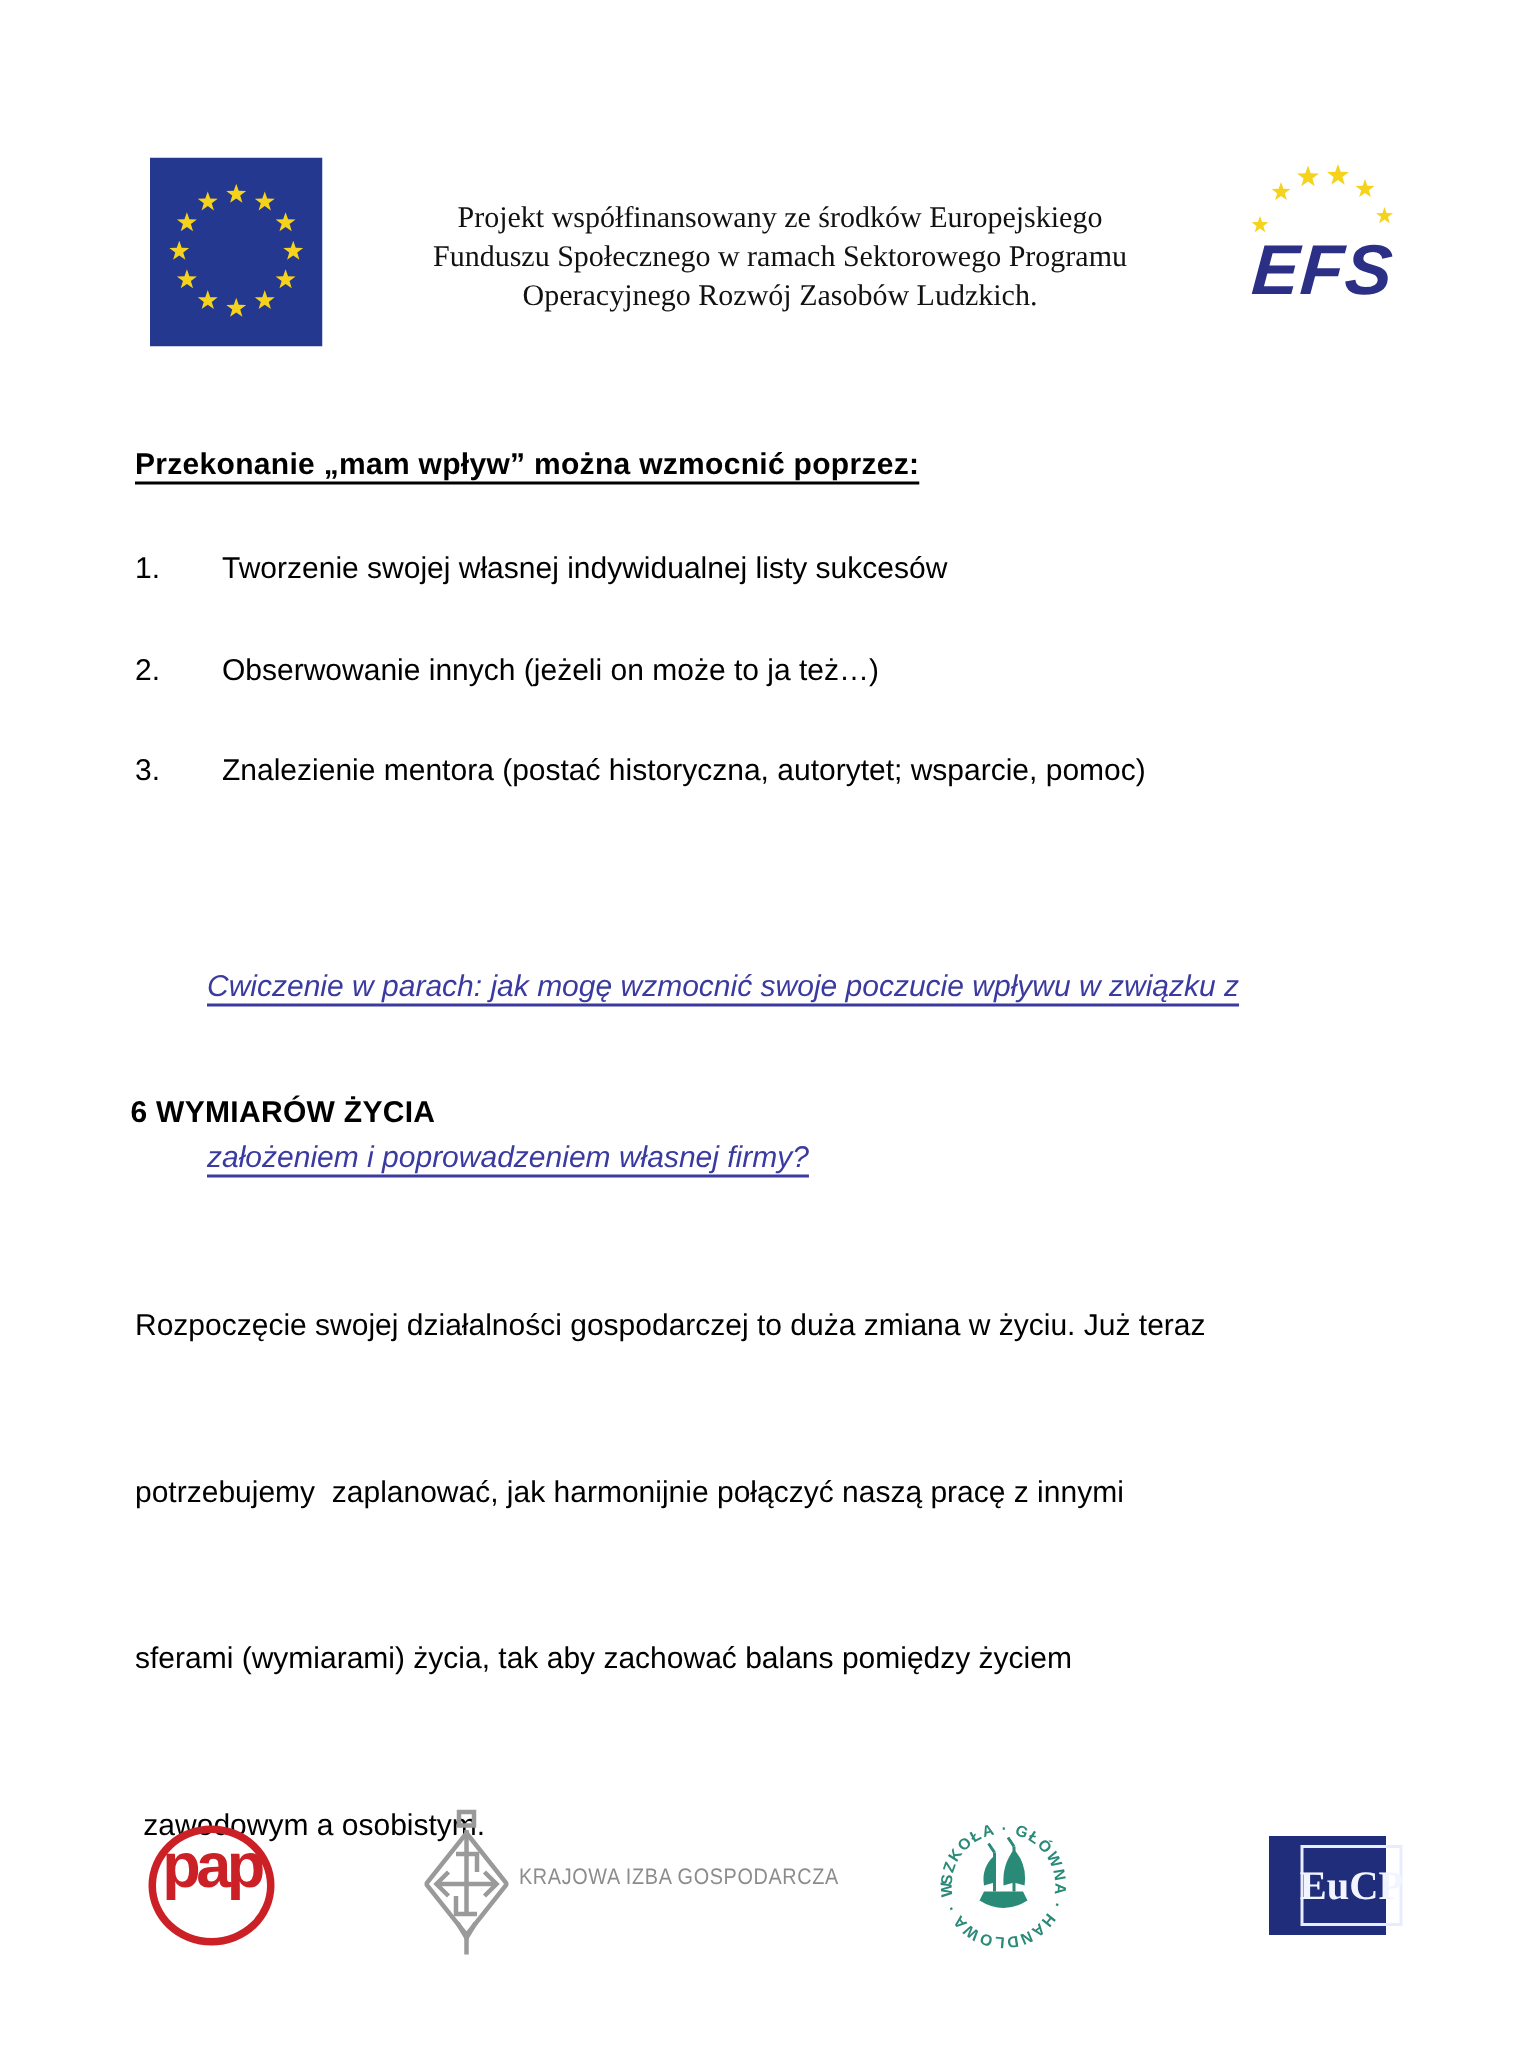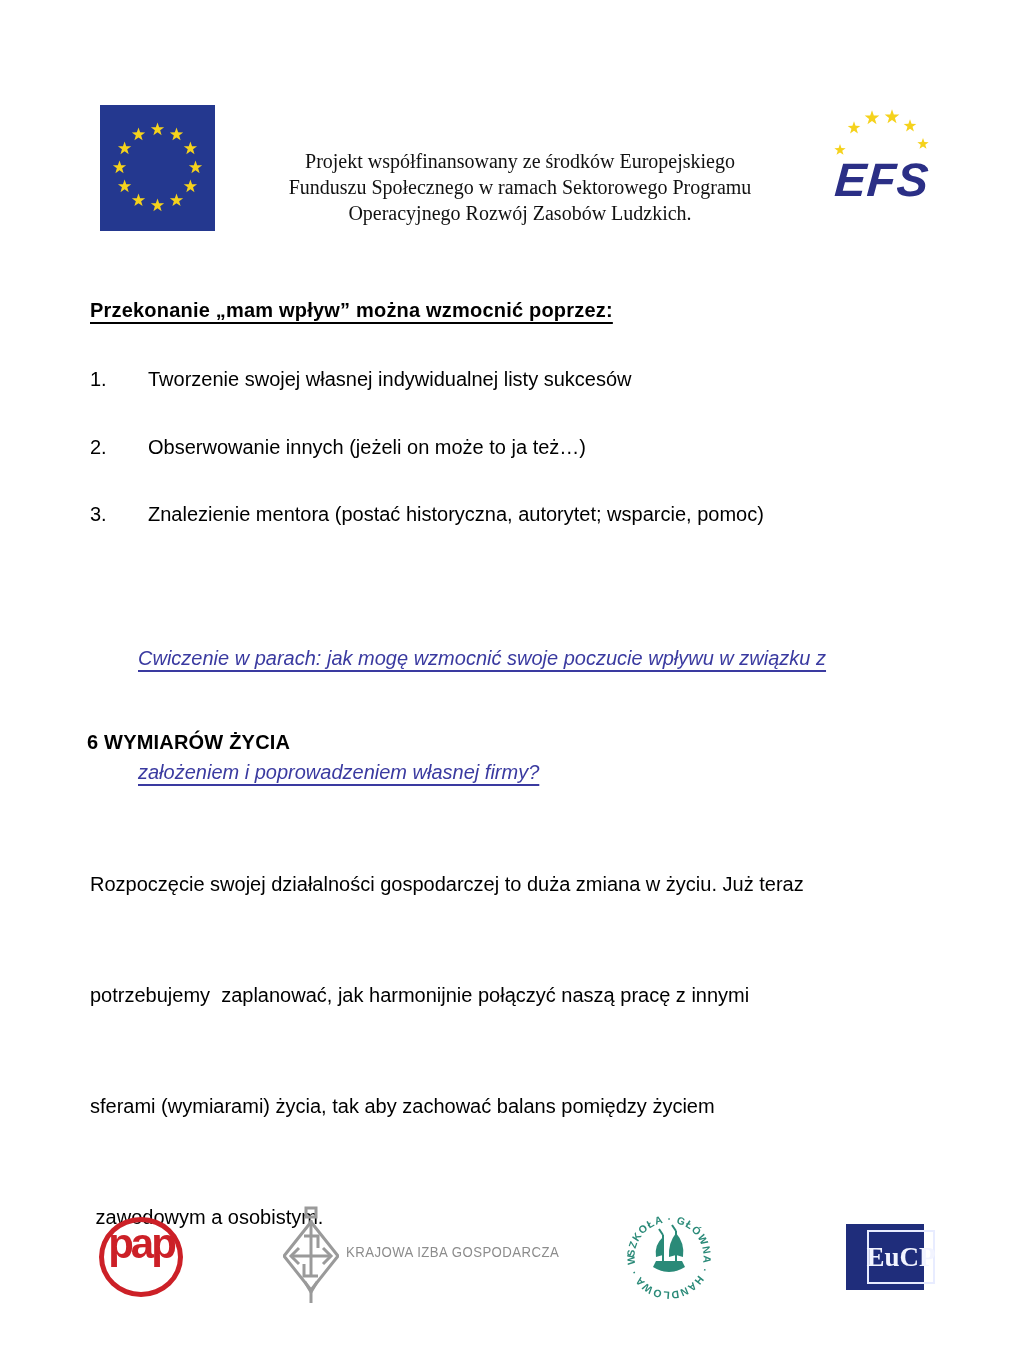--- a/index.html
+++ b/index.html
@@ -7,21 +7,21 @@
     position:relative; width:1024px; height:1365px; background:#ffffff;
     font-family:"Liberation Sans", sans-serif; color:#000; margin:0 auto;
     overflow:hidden;
   }
   .abs { position:absolute; }
 
   
   .eu-flag { left:100px; top:105px; width:115px; height:126px; }
   .funding-text {
     left:240px; top:132px; width:560px; text-align:center;
-    font-family:"Liberation Serif", serif; font-size:20px; line-height:26px; color:#111;margin-top:16px;
+    font-family:"Liberation Serif", serif; font-size:20px; line-height:26px; color:#111;
   }
   .efs-logo { left:826px; top:106px; width:108px; height:112px; }
   .efs-word {
     position:absolute; left:6px; top:46px; width:100px; text-align:center;
     font-family:"Liberation Sans", sans-serif; font-weight:bold; font-style:italic;
     font-size:47px; color:#2b2f86; letter-spacing:1px; transform:skewX(-4deg);
   }
 
   
   .h-main {

